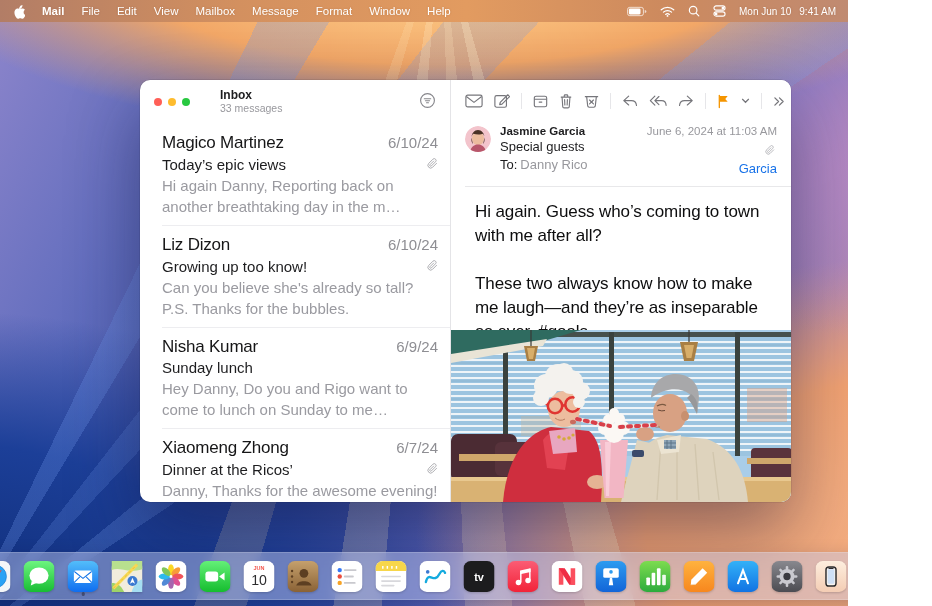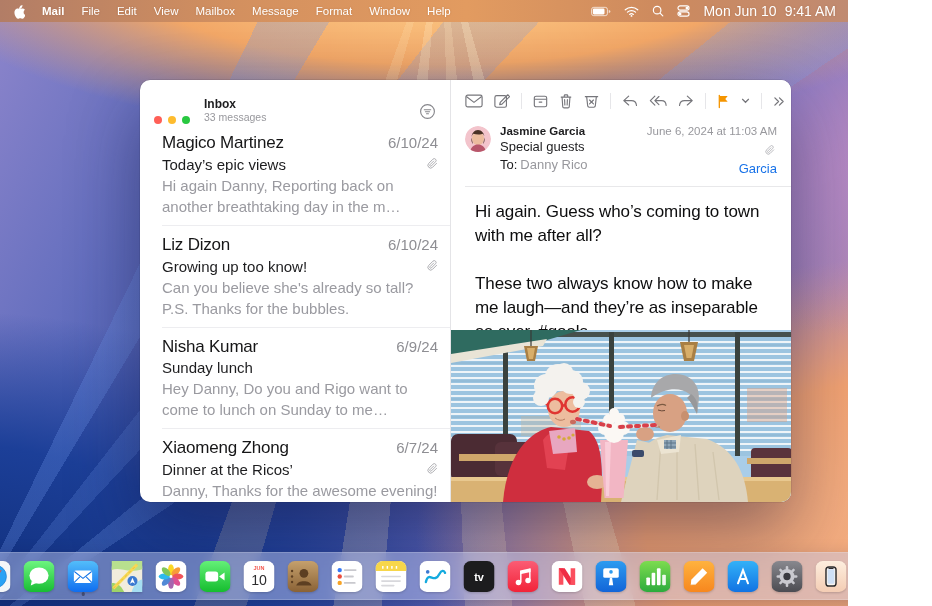--- a/index.html
+++ b/index.html
@@ -16,26 +16,26 @@
       conic-gradient(from 18deg at -6% 108%, transparent 0 8deg, rgba(110,150,235,.28) 8deg 13deg, transparent 13deg 20deg, rgba(110,150,235,.22) 20deg 25deg, transparent 25deg 33deg, rgba(120,160,240,.24) 33deg 38deg, transparent 38deg 360deg),
       conic-gradient(from 198deg at 108% 110%, transparent 0 10deg, rgba(255,215,175,.32) 10deg 16deg, transparent 16deg 24deg, rgba(255,210,165,.26) 24deg 30deg, transparent 30deg 360deg);}
 
   
   .menubar{position:absolute;top:0;left:0;right:0;height:22px;display:flex;align-items:center;justify-content:space-between;padding:0 12px;box-sizing:border-box;color:#fff;font-size:11.5px;background:linear-gradient(90deg,#b27d66 0%,#d3905f 28%,#e29b60 55%,#cd8a5e 78%,#c08a71 100%);text-shadow:0 0 2px rgba(120,60,20,.25);}
   .mb-left{display:flex;align-items:center;gap:17px;}
   .mb-left .mi{cursor:default;}
   .mi.app{font-weight:700;}
   .mb-right{display:flex;align-items:center;gap:13px;}
   .mb-right svg{display:block;}
-  .clock{display:flex;gap:8px;font-size:14px;}
+  .clock{display:flex;gap:8px;font-size:10px;}
 
   
   .window{position:absolute;left:140px;top:80px;width:651px;height:422px;border-radius:10px;background:#fff;box-shadow:0 30px 70px rgba(20,20,60,.45),0 0 0 .5px rgba(0,0,0,.15);display:flex;overflow:hidden;}
   .pane-left{width:310px;flex:none;display:flex;flex-direction:column;border-right:1px solid #e4e4e7;overflow:hidden;}
-  .pl-header{height:44px;flex:none;display:flex;align-items:flex-end;position:relative;padding:0 14px;}
+  .pl-header{height:44px;flex:none;display:flex;align-items:center;position:relative;padding:0 14px;gap:16px;}
   .tlights{display:flex;gap:6px;margin-right:14px;}
   .tl{width:8px;height:8px;border-radius:50%;}
   .tl.r{background:#ff5f57}.tl.y{background:#febc2e}.tl.g{background:#28c840}
   .pl-titleblock{line-height:1.1;}
   .pl-title{font-size:12px;font-weight:700;color:#1d1d1f;}
   .pl-sub{font-size:10.5px;color:#98989d;margin-top:1px;}
   .pl-filter{margin-left:auto;color:#86868b;}
   .msg-list{flex:1;overflow:hidden;padding:0 0 0 22px;}
   .mrow{padding:9px 12px 8px 0;border-bottom:1px solid #ededf0;cursor:default;}
   .mrow-top{display:flex;justify-content:space-between;align-items:baseline;}

